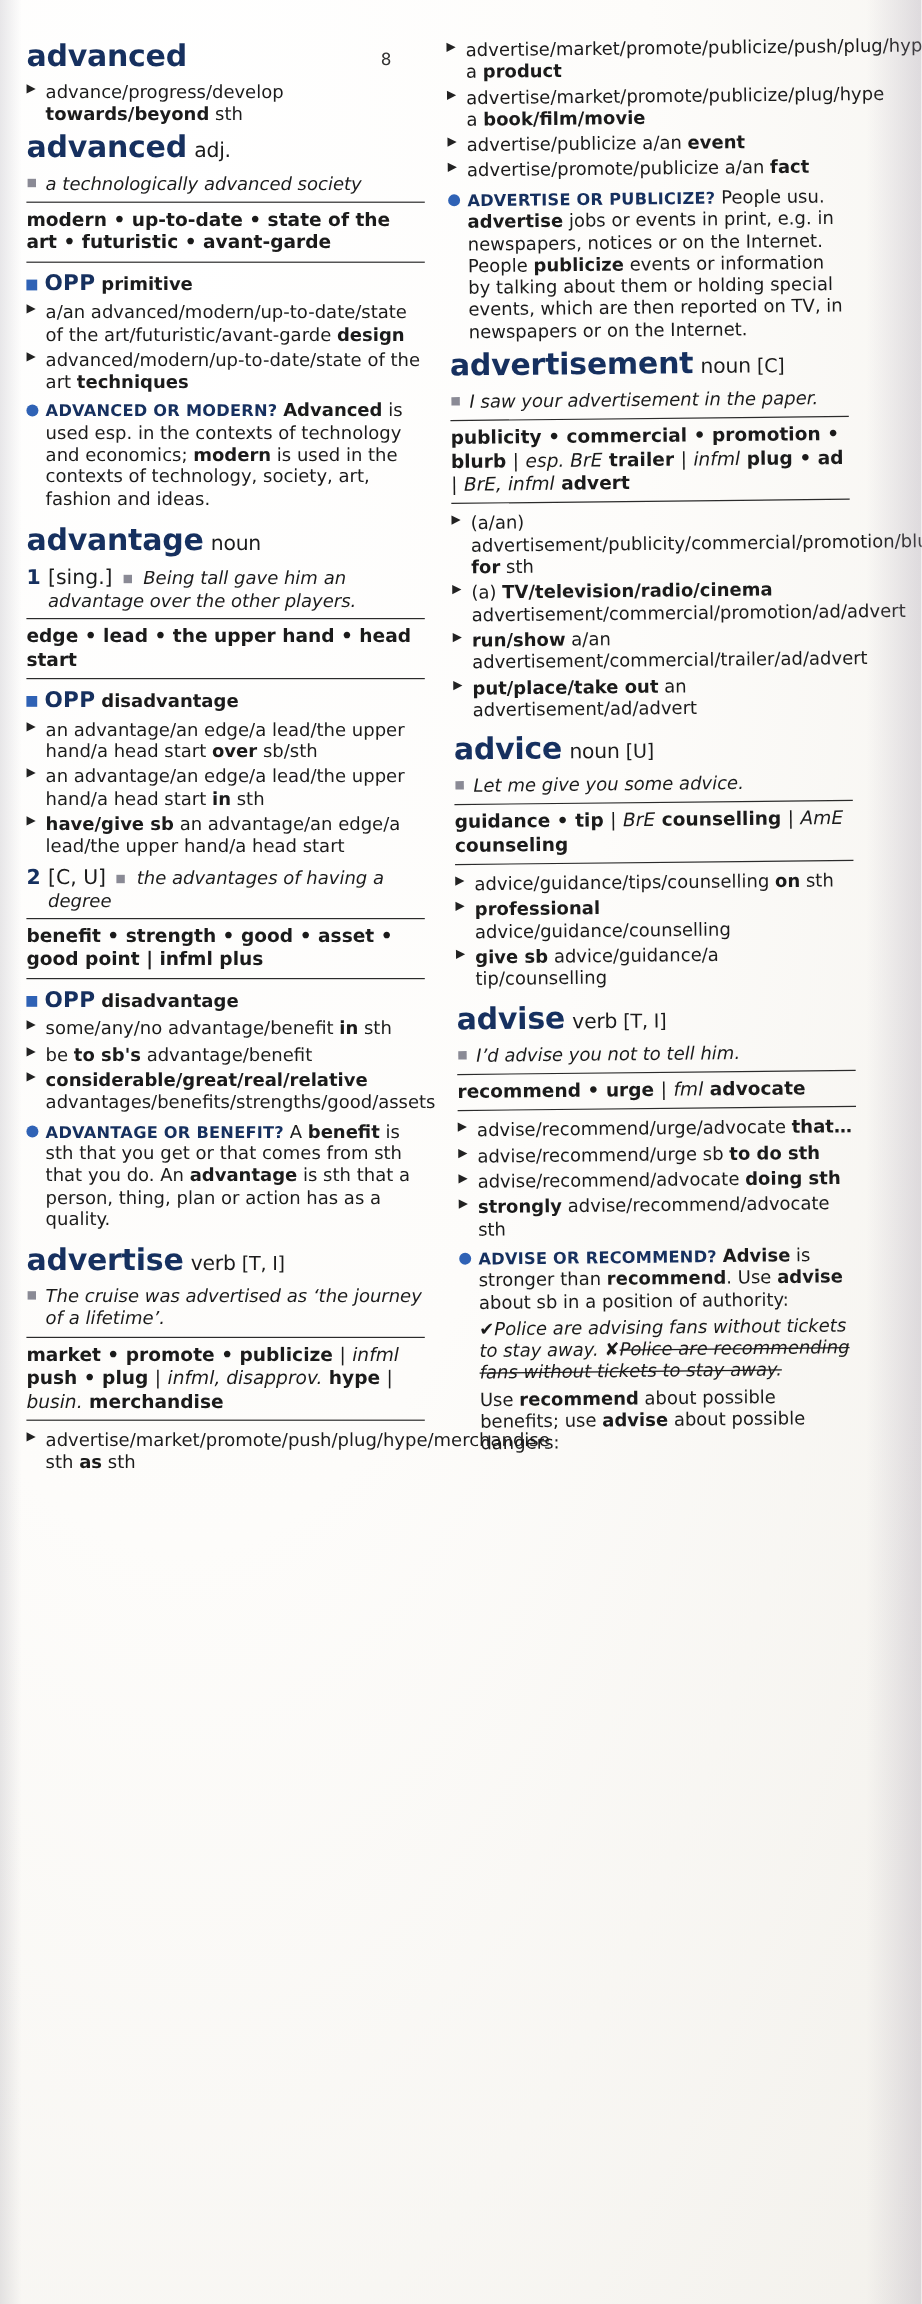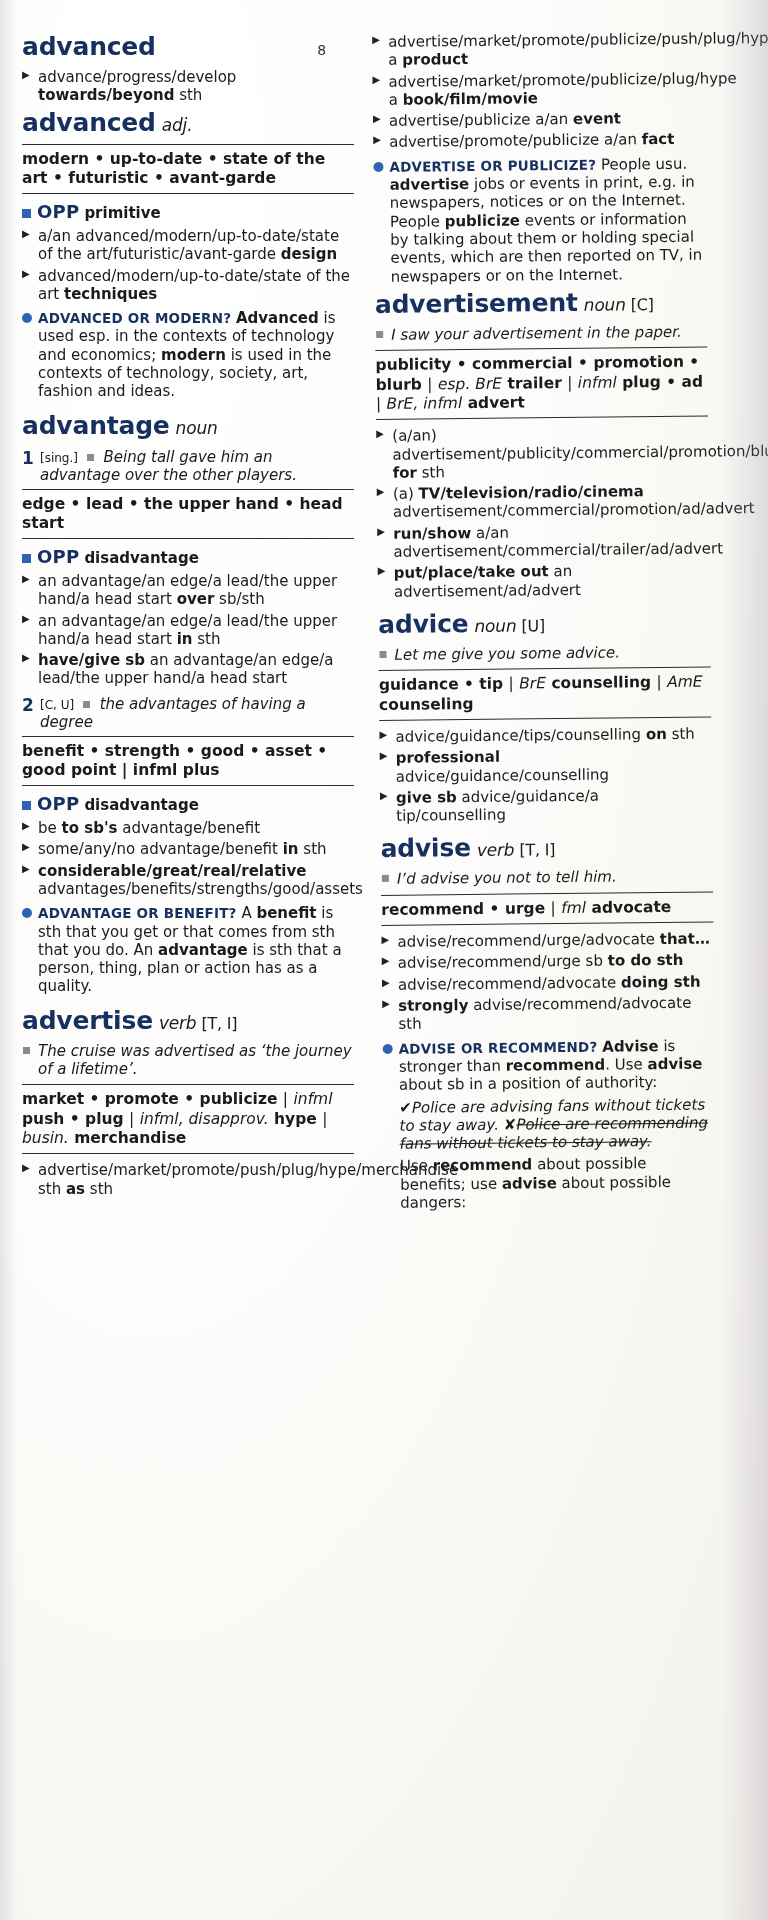--- a/index.html
+++ b/index.html
@@ -67,21 +67,20 @@
 
   .headword {
     font-size: 25px;
     font-weight: bold;
     color: #16305f;
     margin: 2px 0 6px 0;
     letter-spacing: -0.2px;
   }
   .headword .pos {
     font-size: 17px;
-    font-style: italic;
     font-weight: normal;
     color: #1b1b1b;
     margin-left: 6px;
   }
   .headword .gram {
     font-size: 16px;
     font-weight: normal;
     color: #1b1b1b;
     margin-left: 5px;
   }
@@ -190,21 +189,21 @@
     padding-left: 18px;
   }
   .sense .num {
     position: absolute;
     left: 0;
     top: 0;
     font-weight: bold;
     font-size: 17px;
     color: #16305f;
   }
-  .sense .gram { font-size: 12px; }
+  .sense .gram { font-size: 17px; }
   .sense .ex {
     font-style: italic;
   }
   .sense .sq {
     display: inline-block;
     width: 7px; height: 7px;
     background: #8a8a95;
     margin: 0 5px 1px 4px;
   }
 
@@ -229,20 +228,21 @@
       </div>
 
       <div class="coll">
         advance/progress/develop <span class="b">towards/beyond</span> sth
       </div>
 
       <div class="entry">
         <div class="headword">
           <span>advanced</span><span class="pos">adj.</span>
         </div>
+        <div class="example">a technologically advanced society</div>
         <div class="synline">modern • up-to-date • state of the art • futuristic • avant-garde</div>
         <div class="opp">
           <span class="sq"></span><span class="tag">OPP</span>
           <span class="word">primitive</span>
         </div>
         <div class="coll">
           a/an advanced/modern/up-to-date/state of the art/futuristic/avant-garde <span class="b">design</span>
         </div>
         <div class="coll">
           advanced/modern/up-to-date/state of the art <span class="b">techniques</span>
@@ -284,24 +284,24 @@
           <span class="gram">[C, U]</span>
           <span class="sq"></span>
           <span class="ex">the advantages of having a degree</span>
         </div>
         <div class="synline">benefit • strength • good • asset • good point | infml plus</div>
         <div class="opp">
           <span class="sq"></span><span class="tag">OPP</span>
           <span class="word">disadvantage</span>
         </div>
         <div class="coll">
+          some/any/no advantage/benefit <span class="b">in</span> sth
+        </div>
+        <div class="coll">
           be <span class="b">to sb's</span> advantage/benefit
-        </div>
-        <div class="coll">
-          some/any/no advantage/benefit <span class="b">in</span> sth
         </div>
         <div class="coll">
           <span class="b">considerable/great/real/relative</span> advantages/benefits/strengths/good/assets
         </div>
         <div class="note">
           <span class="qtitle">ADVANTAGE OR BENEFIT?</span>
           <span> A <span class="b">benefit</span> is sth that you get or that comes from sth that you do. An <span class="b">advantage</span> is sth that a person, thing, plan or action has as a quality.</span>
         </div>
       </div>
 

